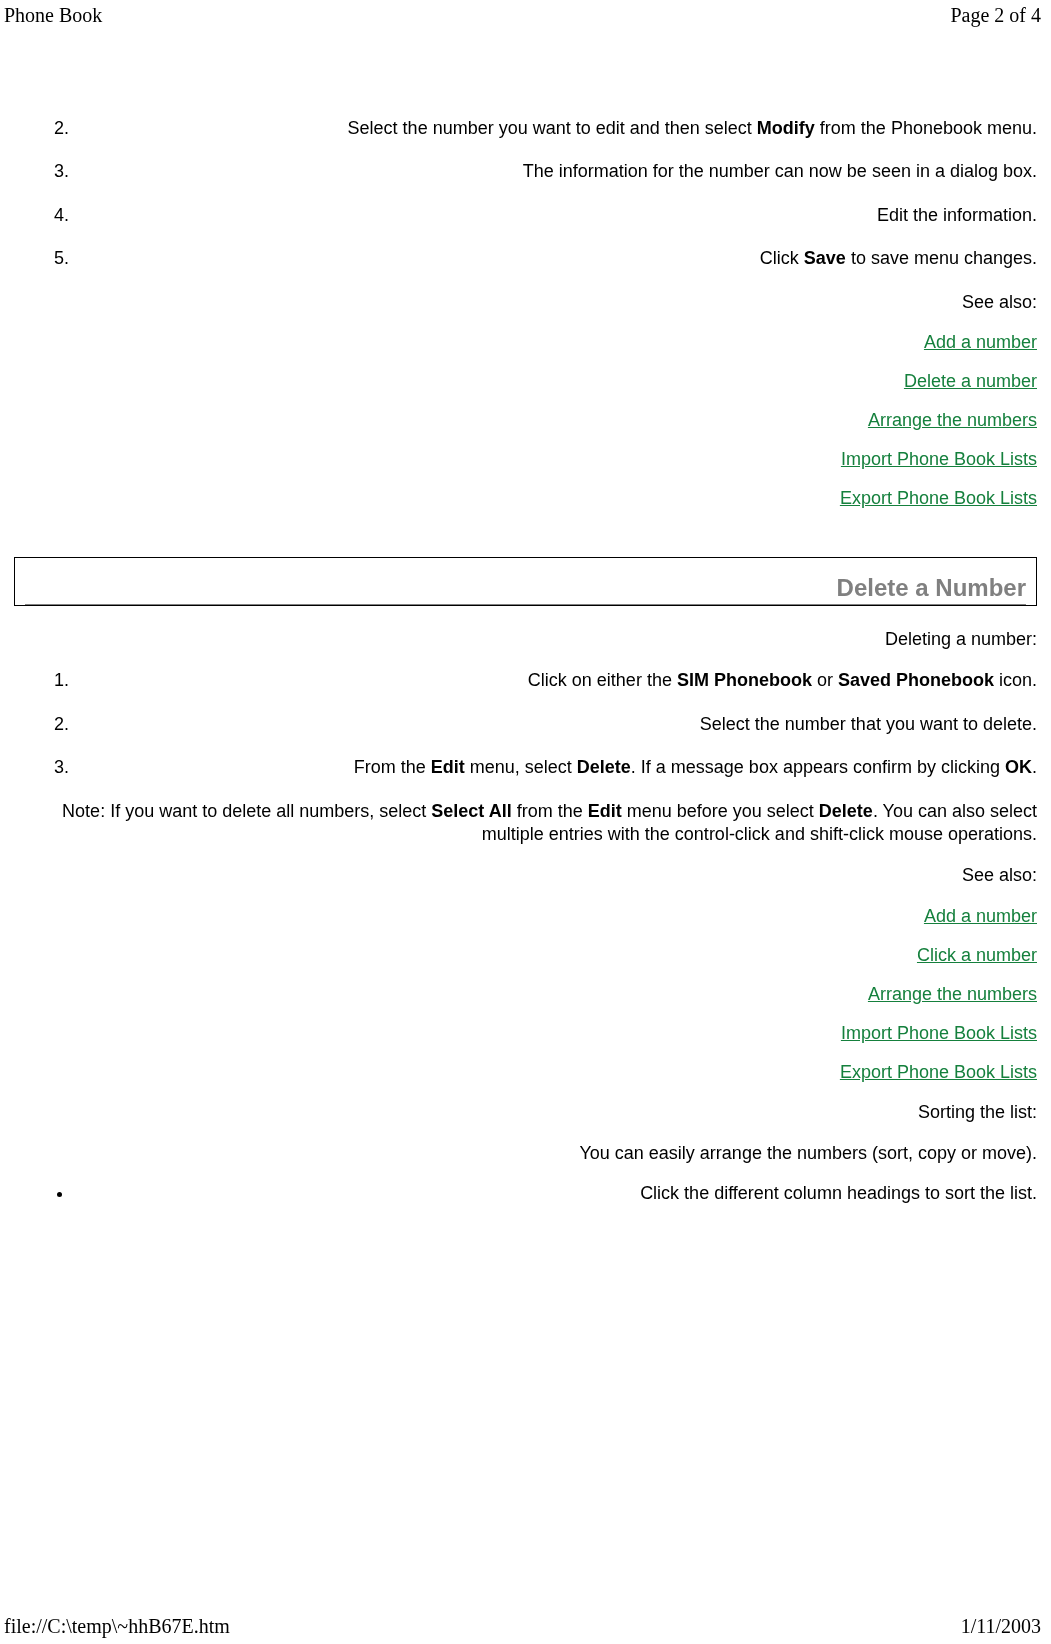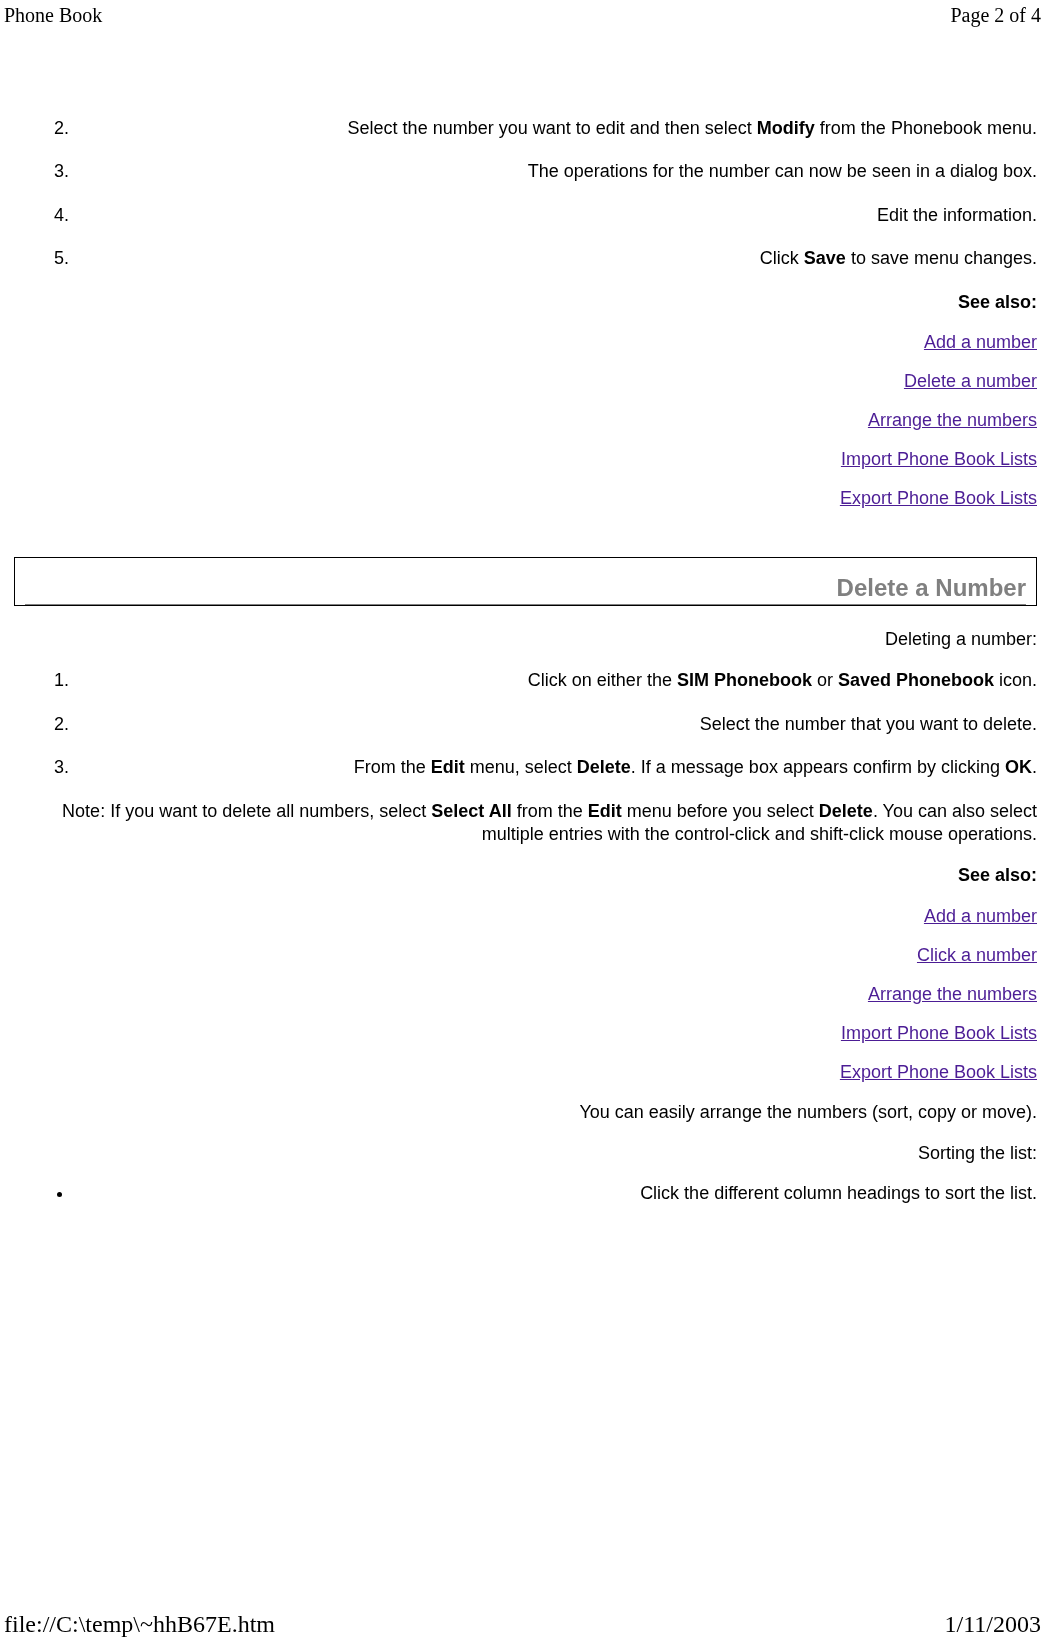--- a/index.html
+++ b/index.html
@@ -32,25 +32,25 @@
     ol li {
       padding-left: 8px;
       margin-bottom: 20px;
       line-height: 1.3;
     }
     p {
       margin: 0 0 18px 0;
       line-height: 1.3;
     }
     .see-also {
-      font-weight: bold;
+      font-weight: normal;
       margin: 0 0 18px 0;
     }
     a.doclink {
-      color: #4c1d95;
+      color: #15803d;
       text-decoration: underline;
       display: inline-block;
       margin-bottom: 18px;
     }
     .section-box {
       border: 1px solid #000;
       padding: 10px 10px 0 10px;
       margin: 30px 0 22px 0;
     }
     .section-title {
@@ -71,39 +71,39 @@
       margin-bottom: 8px;
     }
     .footer {
       position: absolute;
       bottom: 6px;
       left: 4px;
       right: 10px;
       display: flex;
       justify-content: space-between;
       font-family: "Times New Roman", Times, serif;
-      font-size: 24px;
+      font-size: 20px;
     }
     .bold { font-weight: bold; }
   </style>
 </head>
 <body>
 
 <div class="header">
   <span>Phone Book</span>
   <span>Page 2 of 4</span>
 </div>
 
 <div class="content">
 
   <ol start="2">
     <li>
       <span>Select the number you want to edit and then select </span><span class="bold">Modify</span><span> from the Phonebook menu.</span>
     </li>
-    <li>The operations for the number can now be seen in a dialog box.</li>
+    <li>The information for the number can now be seen in a dialog box.</li>
     <li>Edit the information.</li>
     <li>
       <span>Click </span><span class="bold">Save</span><span> to save menu changes.</span>
     </li>
   </ol>
 
   <p class="see-also">See also:</p>
 
   <div><a href="#" class="doclink">Add a number</a></div>
   <div><a href="#" class="doclink">Delete a number</a></div>
@@ -133,22 +133,22 @@
 
   <p class="see-also">See also:</p>
 
   <div><a href="#" class="doclink">Add a number</a></div>
   <div><a href="#" class="doclink">Click a number</a></div>
   <div><a href="#" class="doclink">Arrange the numbers</a></div>
   <div><a href="#" class="doclink">Import Phone Book Lists</a></div>
   <div><a href="#" class="doclink">Export Phone Book Lists</a></div>
 
 
+  <p>Sorting the list:</p>
   <p>You can easily arrange the numbers (sort, copy or move).</p>
-  <p>Sorting the list:</p>
 
   <ul class="bullets">
     <li>Click the different column headings to sort the list.</li>
   </ul>
 
 </div>
 
 <div class="footer">
   <span>file://C:\temp\~hhB67E.htm</span>
   <span>1/11/2003</span>

